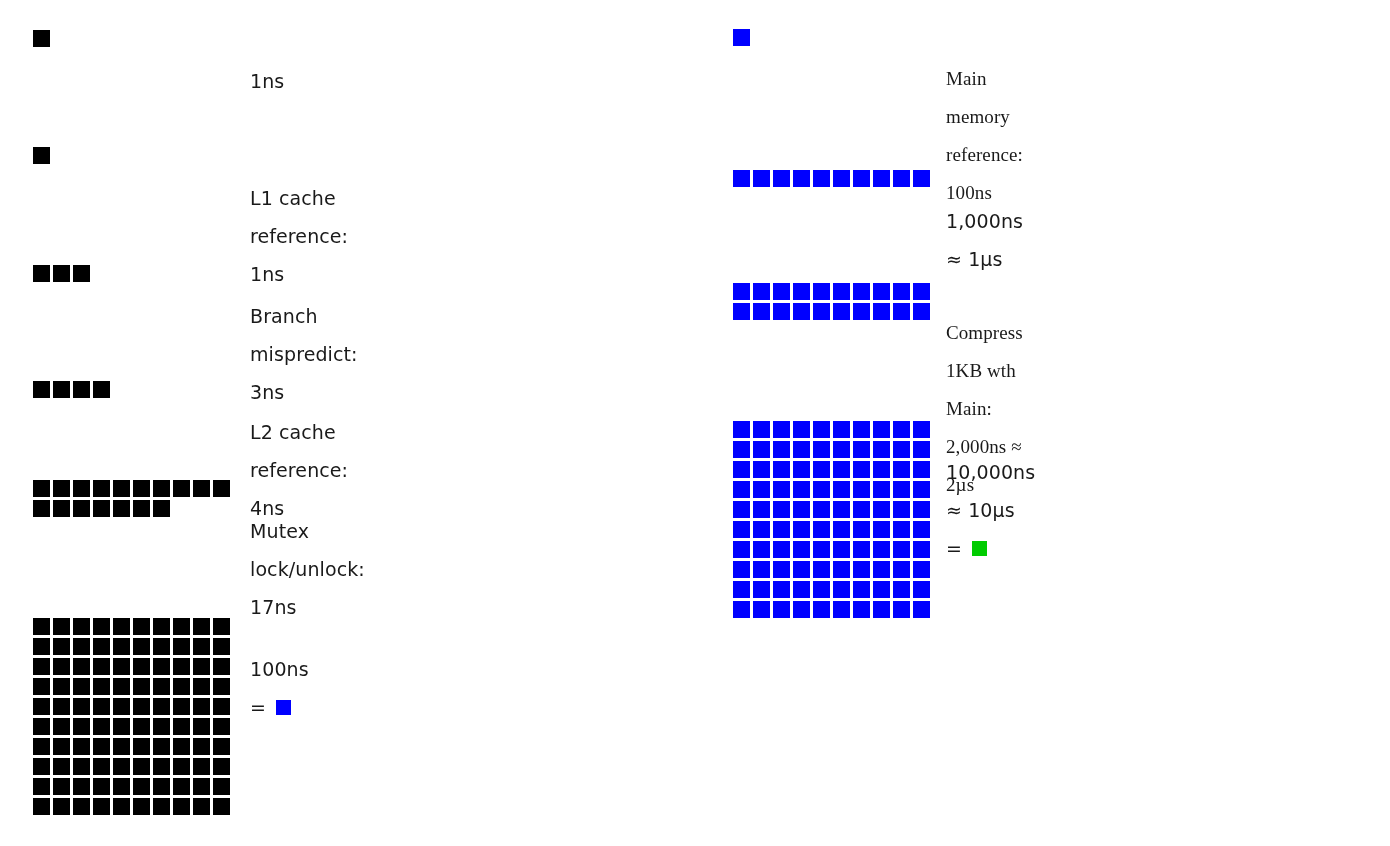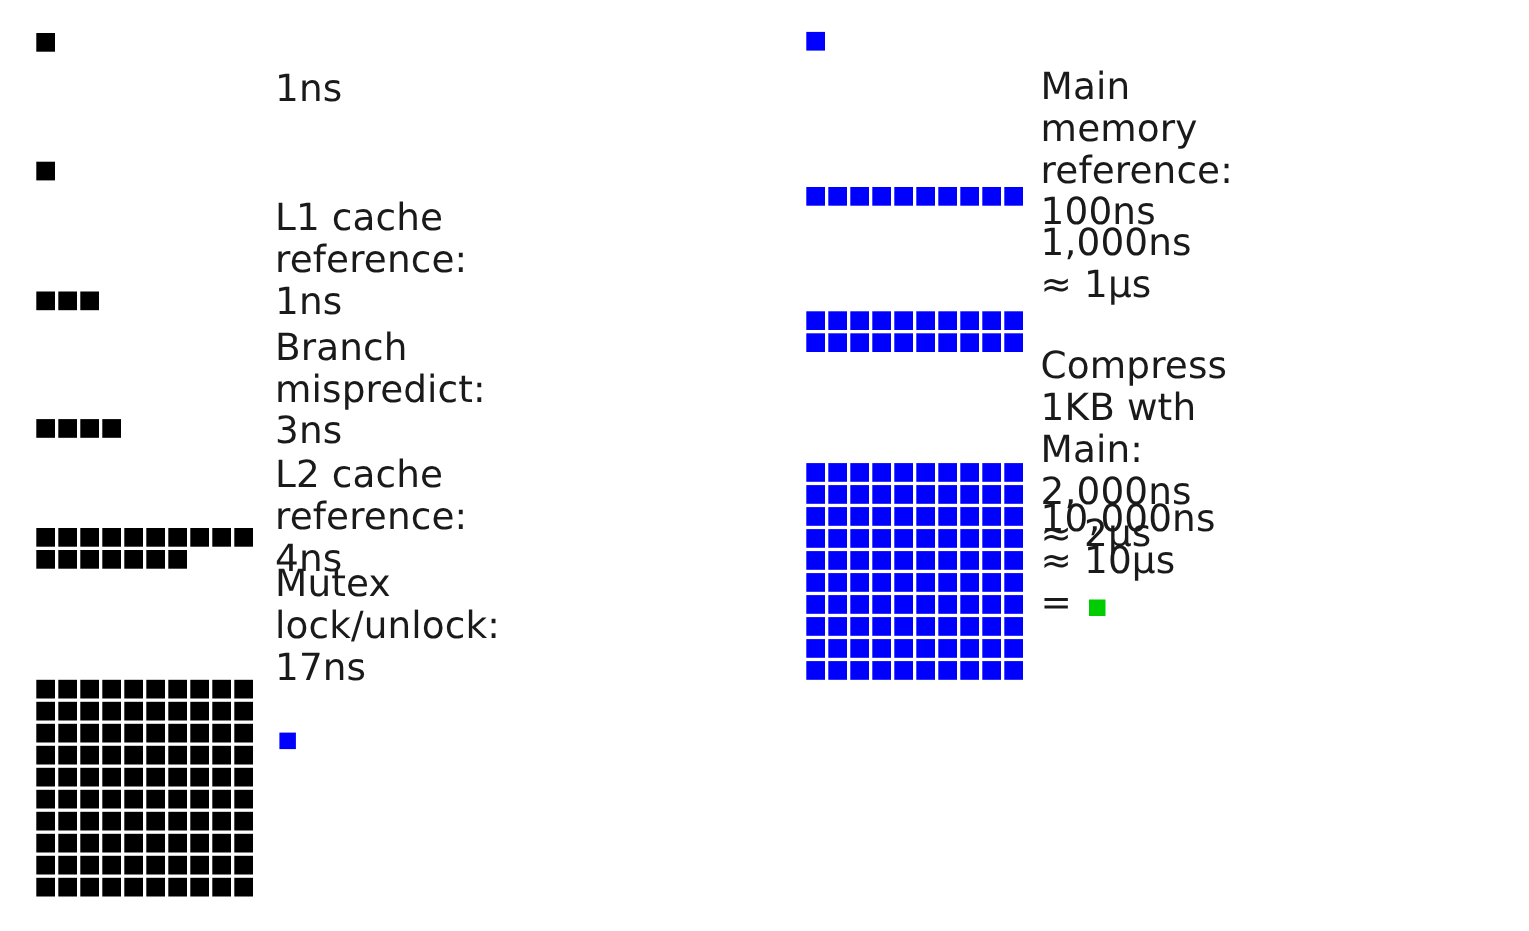--- a/index.html
+++ b/index.html
@@ -39,21 +39,21 @@
     width: 17px;
     height: 17px;
     margin: 0 3px 3px 0;
     box-sizing: border-box;
   }
   .sq.black  { background: #000000; }
   .sq.blue   { background: #0000ff; }
 
   .caption {
     position: absolute;
-    font-size: 34px;
+    font-size: 19px;
     line-height: 38px;
     color: #1a1a1a;
     white-space: pre-line;
     letter-spacing: 0.1px;
   }
 
   
   .inline-swatch {
     display: inline-block;
     width: 15px;
@@ -81,21 +81,21 @@
   .r-mutex      { top: 480px; }
   .r-100ns      { top: 618px; }
 
   .r-mainmem    { top: 29px; }
   .r-1us        { top: 170px; }
   .r-zippy      { top: 283px; }
   .r-10us       { top: 421px; }
 
   
   .cap-top-0  { top: -6px; }
-  .cap-top-1  { top: -7px; }
+  .cap-top-1  { top: -7px; font-family: Liberation Serif, serif; }
 </style>
 </head>
 <body>
 
 <div class="canvas">
 
   <div class="col-left">
 
     <div class="row col-left r-1ns">
       <div class="squares" style="width: 20px;">
@@ -260,21 +260,21 @@
           <div class="sq black"></div>
           <div class="sq black"></div>
           <div class="sq black"></div>
           <div class="sq black"></div>
           <div class="sq black"></div>
           <div class="sq black"></div>
           <div class="sq black"></div>
           <div class="sq black"></div>
         </div>
       <div class="caption cap-top-0">
-        <span class="inline-swatch blue"></span>
+        <span>100ns = </span><span class="inline-swatch blue"></span>
       </div>
     </div>
 
   </div>
 
   <div class="col-right">
 
     <div class="row col-right r-mainmem">
       <div class="squares" style="width: 20px;">
           <div class="sq blue"></div>

